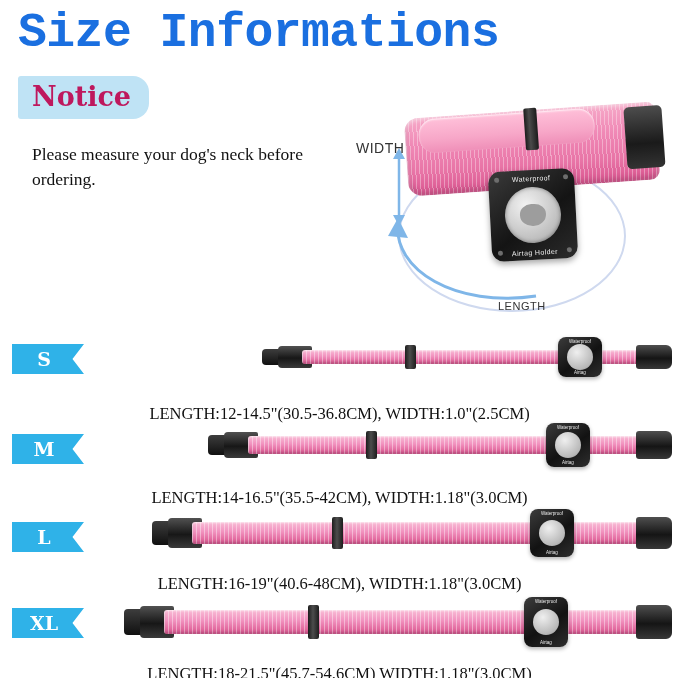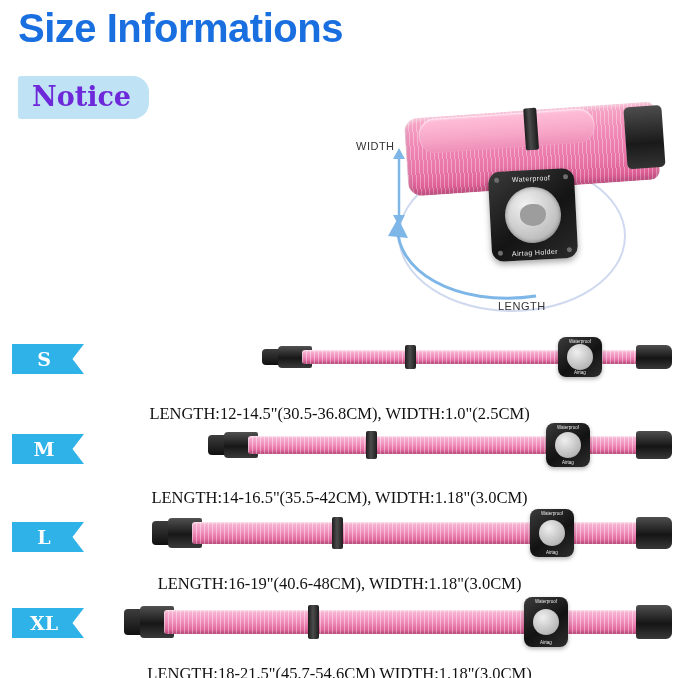--- a/index.html
+++ b/index.html
@@ -11,42 +11,42 @@
     font-family: "Liberation Serif", serif;
     overflow: hidden;
     position: relative;
   }
 
   
   .title {
     position: absolute;
     left: 18px;
     top: 6px;
-    font-family: Liberation Sans, sans-serif;
+    font-family: Liberation Mono, monospace;
     font-weight: bold;
-    font-size: 40px;
+    font-size: 48px;
     letter-spacing: -0.5px;
     color: #1a6fe0;
     white-space: nowrap;
   }
 
   
   .notice-badge {
     position: absolute;
     left: 18px;
     top: 76px;
     background: #bfe3f5;
     padding: 5px 18px 7px 14px;
     border-radius: 3px 16px 16px 3px;
   }
   .notice-badge span {
     font-family: "DejaVu Serif", serif;
     font-weight: bold;
     font-size: 27px;
-    color: #6d28d9;
+    color: #be185d;
   }
 
   
   .notice-text {
     position: absolute;
     left: 32px;
     top: 142px;
     width: 320px;
     font-size: 17.5px;
     line-height: 1.42;
@@ -90,21 +90,21 @@
     top: 42px;
     width: 18px;
     height: 82px;
   }
 
   .lbl-width {
     position: absolute;
     left: -2px;
     top: 36px;
     font-family: "Liberation Sans", sans-serif;
-    font-size: 11px;
+    font-size: 14px;
     letter-spacing: 0.5px;
     color: #333;
   }
   .lbl-length {
     position: absolute;
     left: 140px;
     top: 196px;
     font-family: "Liberation Sans", sans-serif;
     font-size: 11px;
     letter-spacing: 0.5px;
@@ -311,20 +311,21 @@
 </head>
 <body>
 
 <div class="title">Size Informations</div>
 
 <div class="notice-badge">
   <span>Notice</span>
 </div>
 
 <div class="notice-text">
+  <p>Please measure your dog's neck before ordering.</p>
 </div>
 
 <div class="hero">
 
   <div class="loop-ellipse"></div>
 
   <svg class="length-arrow" viewBox="0 0 200 110">
     <path d="M12 18 C 6 66, 70 104, 150 92" fill="none" stroke="#7fb6e8" stroke-width="3"></path>
     <polygon points="12,14 22,34 2,32" fill="#7fb6e8"></polygon>
   </svg>

